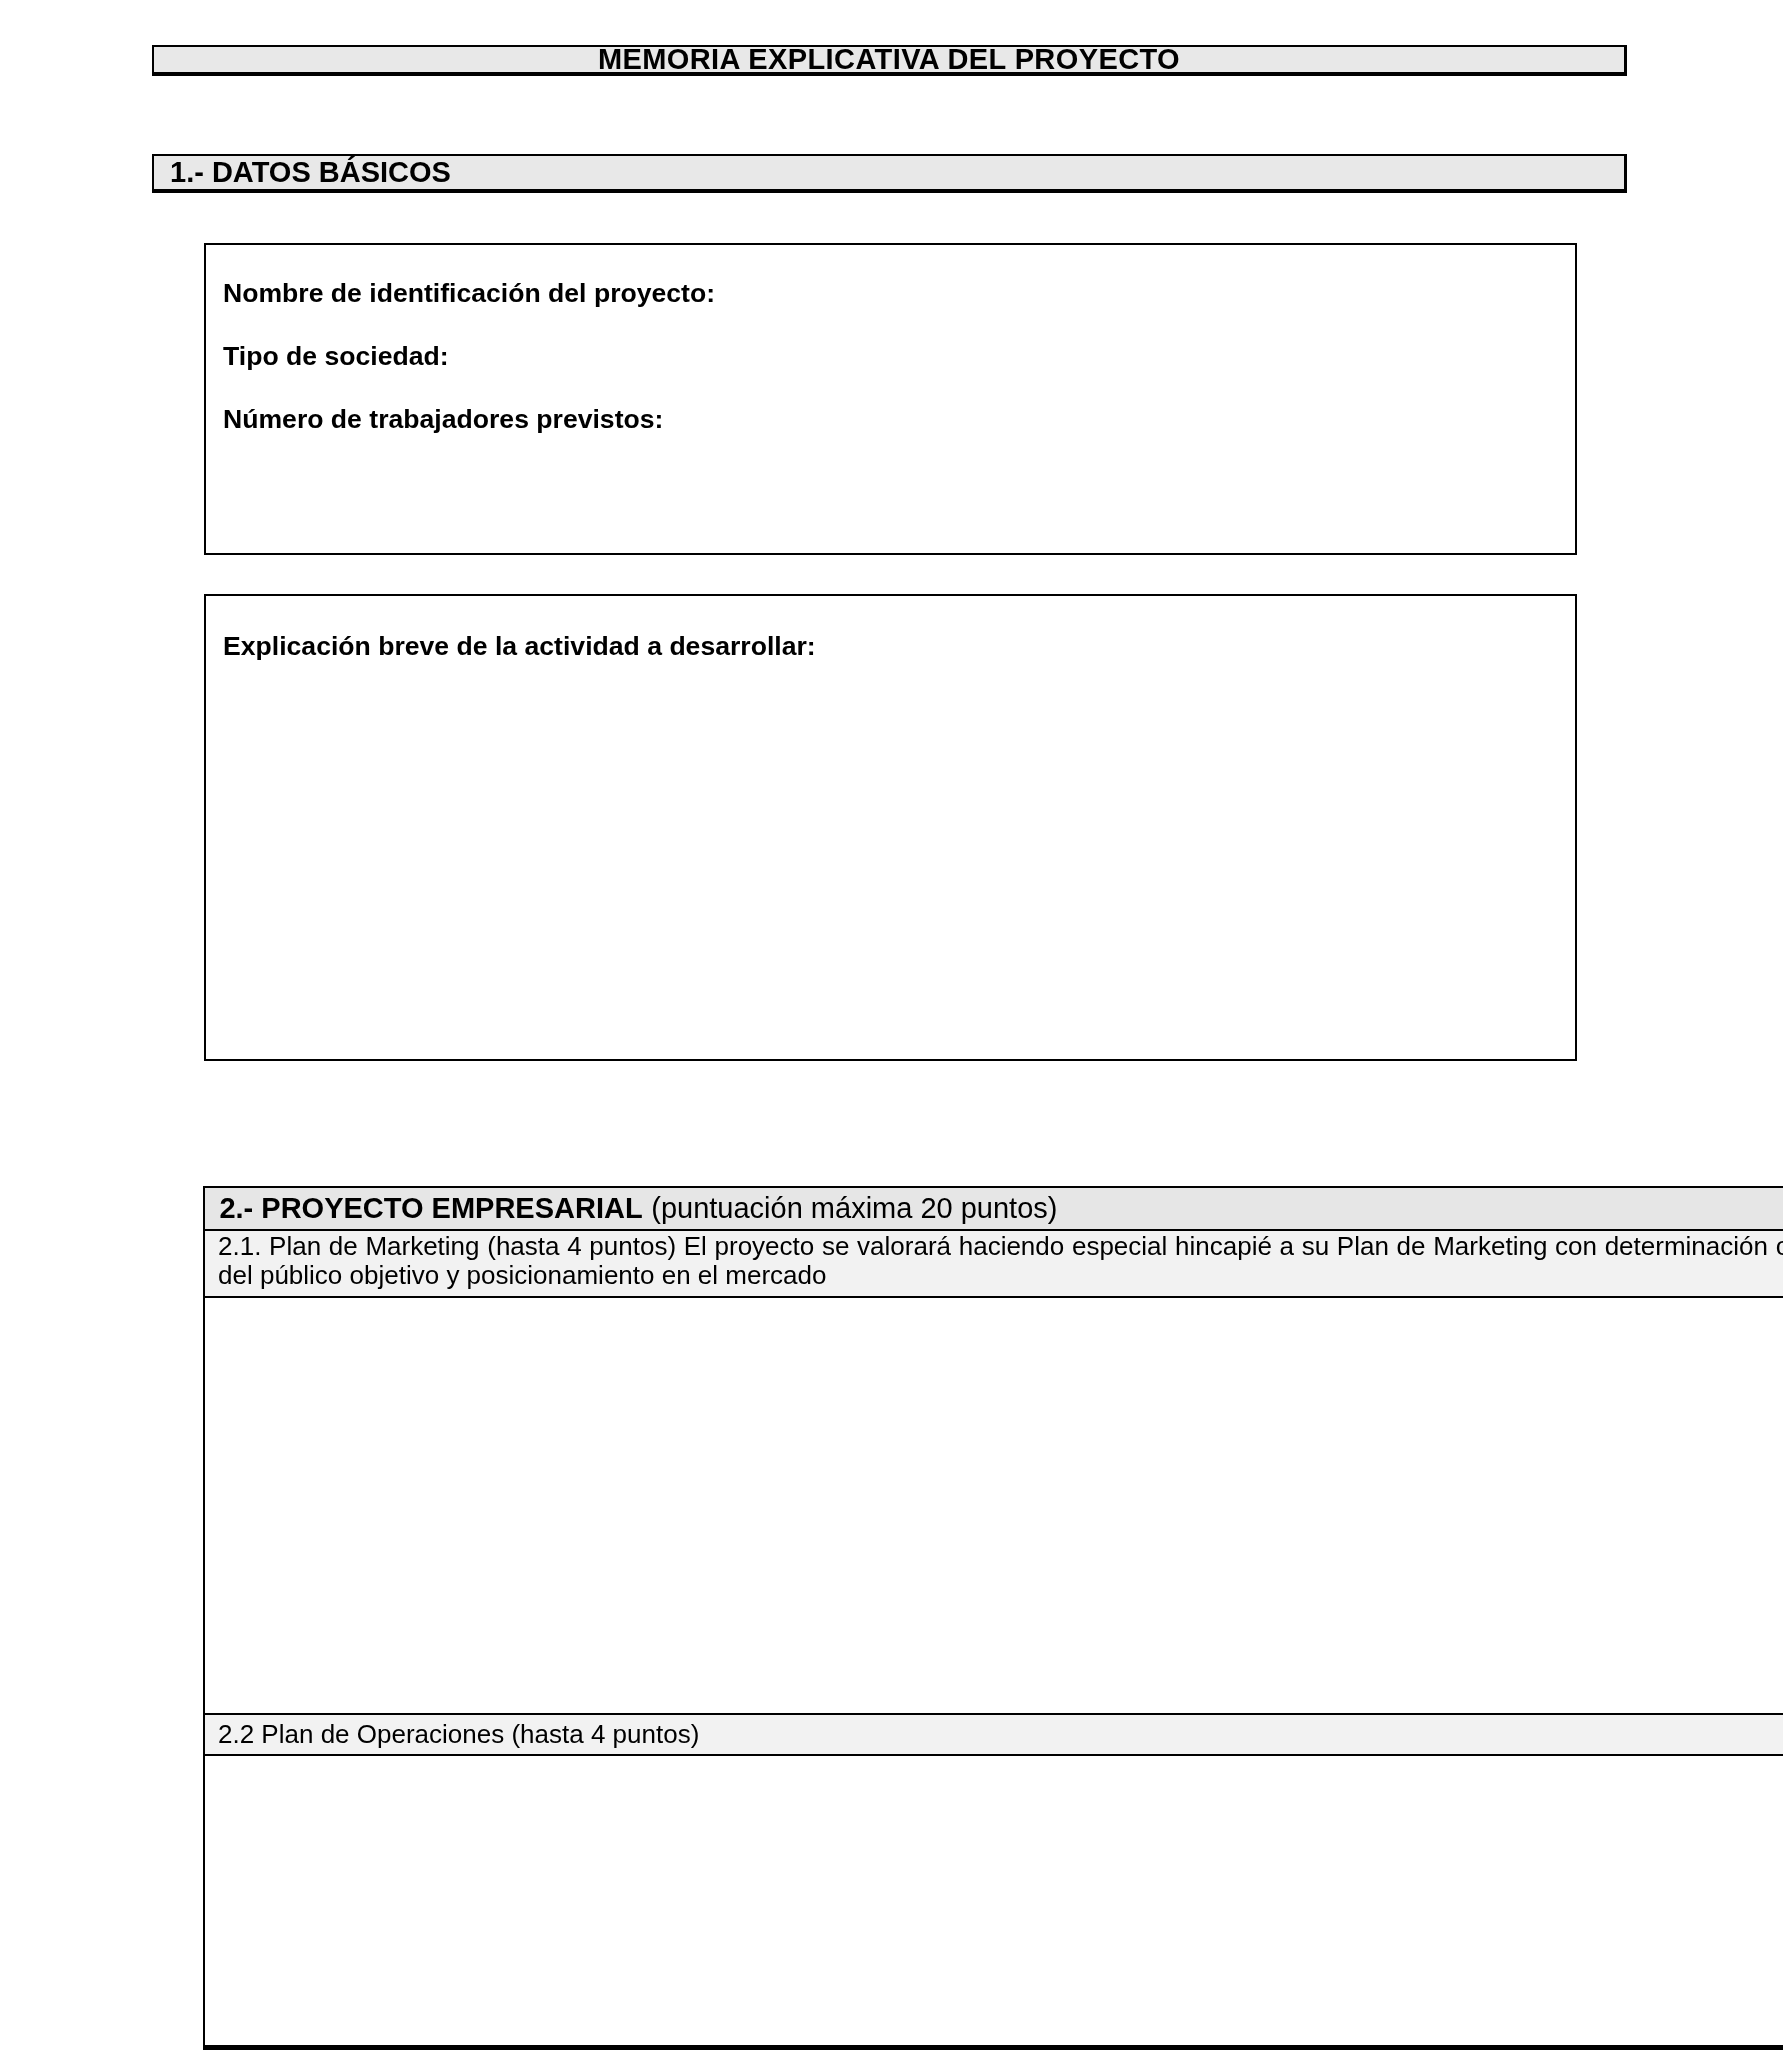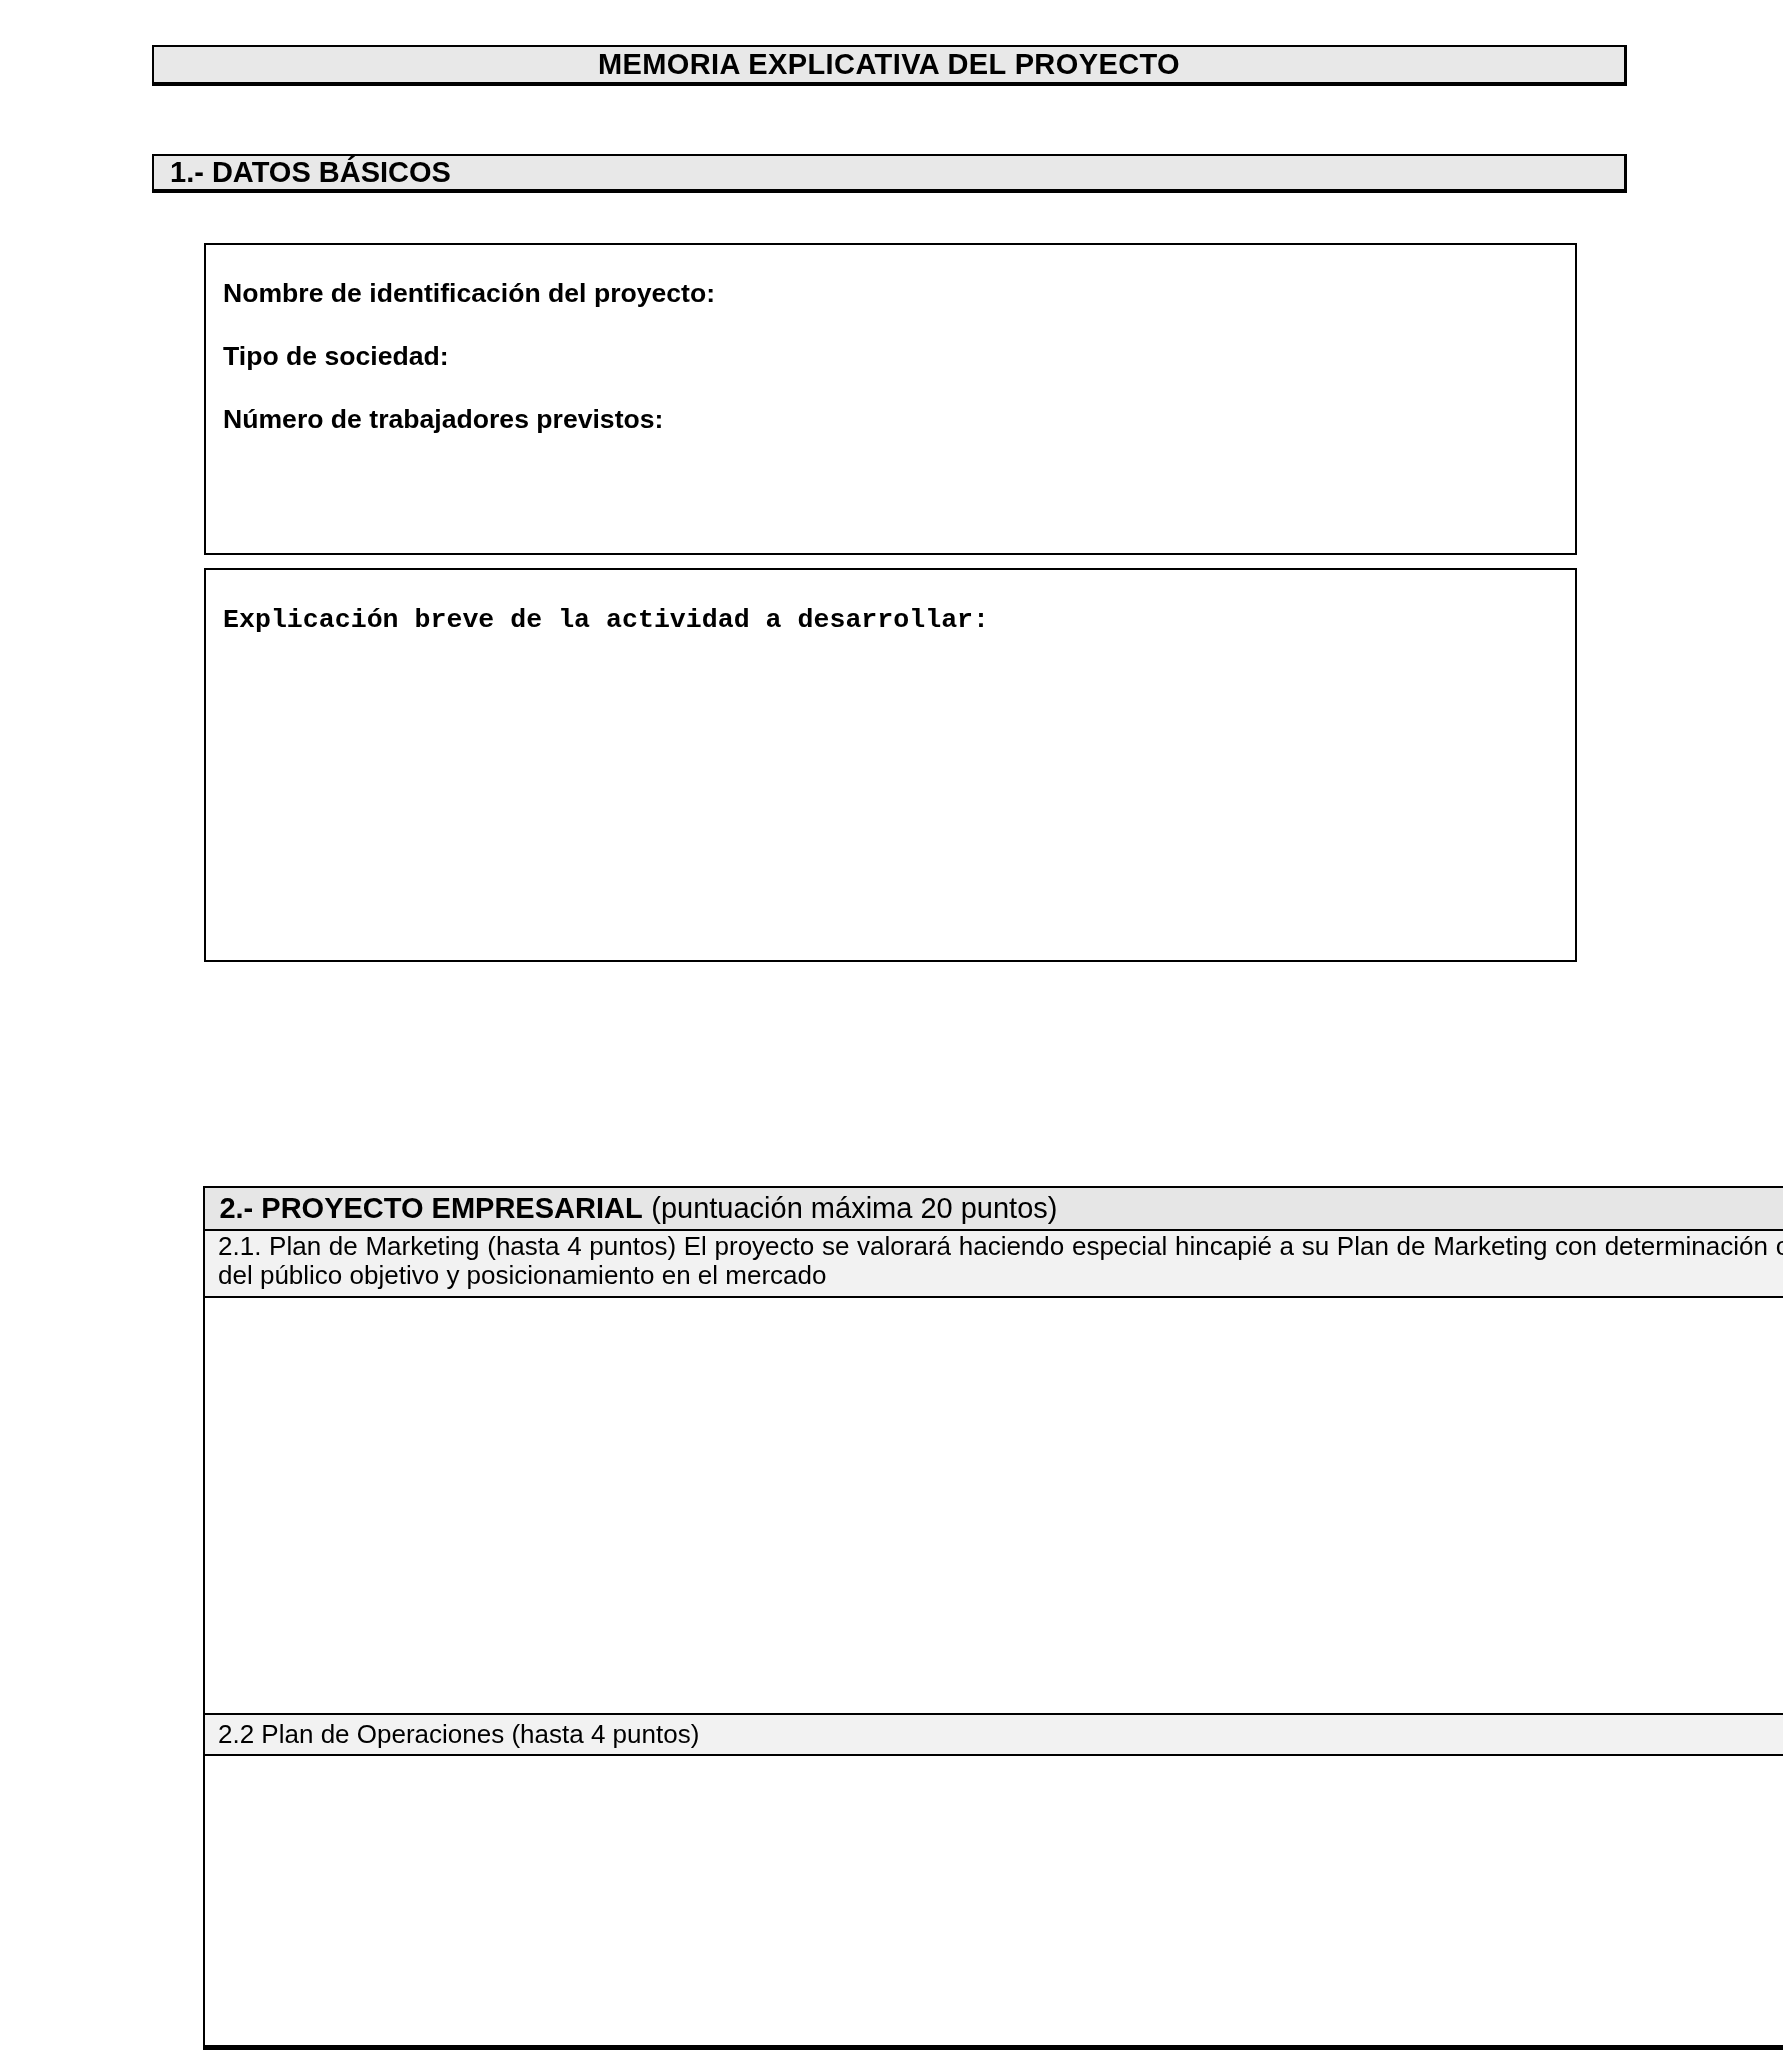--- a/index.html
+++ b/index.html
@@ -9,21 +9,21 @@
     height: 2056px;
     background: #ffffff;
     font-family: "Liberation Sans", sans-serif;
     color: #000000;
     overflow: hidden;
   }
   .box { box-sizing: border-box; position: absolute; }
 
   
   .title-box {
-    left: 152px; top: 45px; width: 1475px; height: 41px;
+    left: 152px; top: 45px; width: 1475px; height: 31px;
     background: #e8e8e8;
     border: 2.2px solid #000;
     border-right-width: 3.6px;
     border-bottom-width: 4.3px;
     display: flex; align-items: center; justify-content: center;
     font-weight: bold; font-size: 29px; letter-spacing: 0.4px;
   }
 
   
   .s1-box {
@@ -42,25 +42,24 @@
     left: 204px; top: 243px; width: 1373px; height: 312px;
     border: 2.9px solid #000;
     background: #fff;
     padding: 32px 21.5px 0 17px;
   }
   .field-row { margin: 0 0 31px 0; font-size: 26.6px; font-weight: bold; line-height: 32px; }
   .field-blank { font-weight: bold; }
 
   
   .expl-box {
-    left: 204px; top: 568px; width: 1373px; height: 394px;
+    left: 204px; top: 594px; width: 1373px; height: 467px;
     border: 2.9px solid #000;
     background: #fff;
     padding: 34px 21.5px 0 17px;
-    font-family: Liberation Mono, monospace;
   }
   .expl-label { font-size: 26.6px; font-weight: bold; line-height: 32px; margin: 0; }
   .expl-fill { position: absolute; left: 2.9px; right: 2.9px; top: 79px; bottom: 2.9px; }
 
   
   .table2 {
     left: 203px; top: 1186px; width: 1644px;
     border: 2.9px solid #000;
     border-bottom-width: 5px;
     background: #fff;

